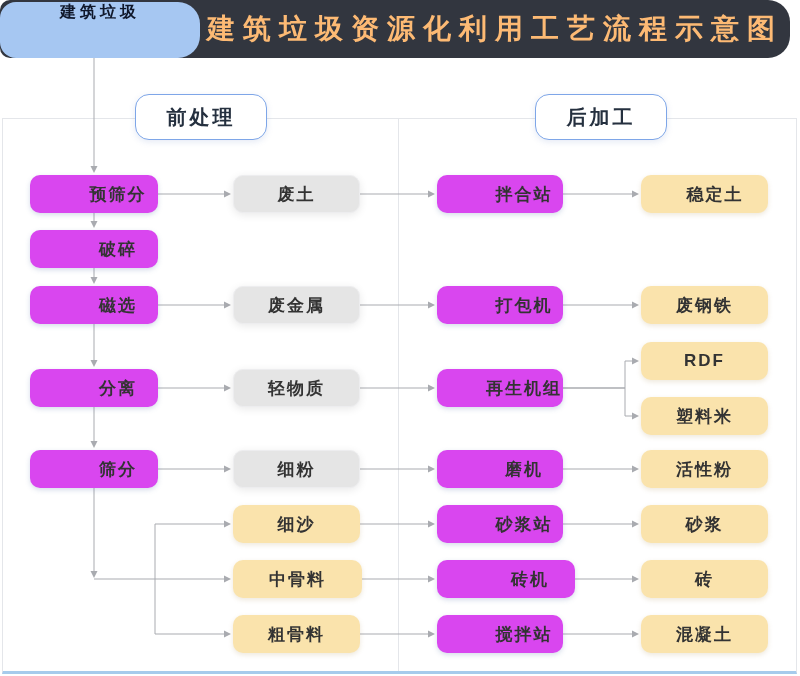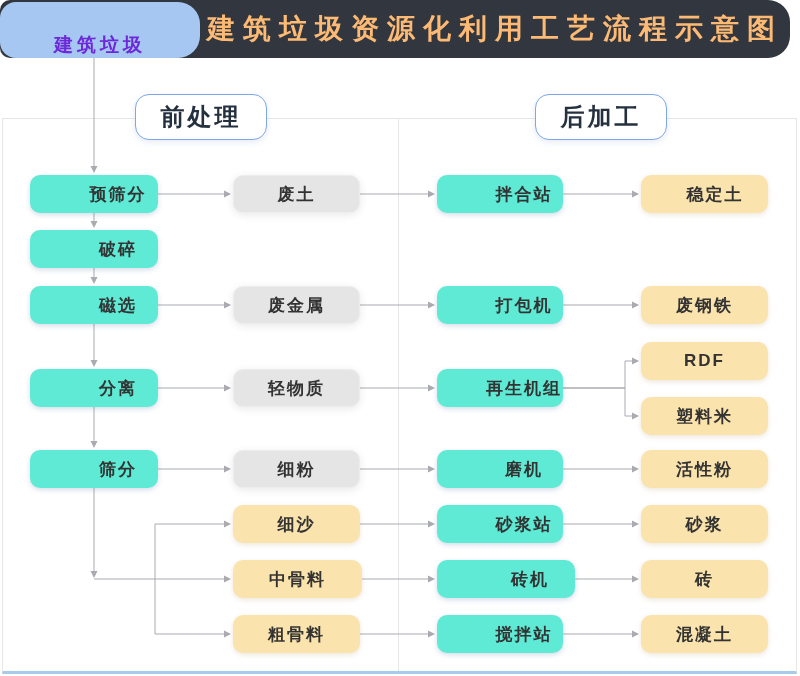--- a/index.html
+++ b/index.html
@@ -5,40 +5,40 @@
   html,body{margin:0;padding:0;background:#fff;}
   .stage{position:relative;width:800px;height:676px;background:#fff;overflow:hidden;
          font-family:"Liberation Sans","DejaVu Sans",sans-serif;}
 
   
   .header{position:absolute;left:0;top:0;width:790px;height:58px;background:#32363f;
           border-radius:10px 22px 22px 10px;display:flex;align-items:center;justify-content:center;
           padding-left:200px;box-sizing:border-box;z-index:4;}
   .header .title{color:#fdba74;font-size:28px;font-weight:bold;letter-spacing:8px;white-space:nowrap;}
   .badge{position:absolute;left:0;top:2px;width:200px;height:56px;background:#a6c7f2;
-         border-radius:16px 22px 22px 16px;display:flex;align-items:flex-end;justify-content:center;
-         color:#6d28d9;font-size:19px;font-weight:bold;letter-spacing:4px;z-index:5;}
+         border-radius:16px 22px 22px 16px;display:flex;align-items:flex-start;justify-content:center;
+         color:#0f172a;font-size:16px;font-weight:bold;letter-spacing:4px;z-index:5;}
 
   
   .panel{position:absolute;left:2px;top:118px;width:795px;height:556px;box-sizing:border-box;
          border:1px solid #e4e6ea;border-bottom:3px solid #a6cbec;z-index:0;background:transparent;}
   .divider{position:absolute;left:398px;top:118px;width:1px;height:553px;background:#e4e6ea;z-index:0;}
 
   
   .section-label{position:absolute;top:94px;width:132px;height:46px;background:#ffffff;
          border:1px solid #7ea6e8;border-radius:14px;display:flex;align-items:center;justify-content:center;
-         font-size:24px;font-weight:bold;color:#25303f;letter-spacing:3px;
+         font-size:20px;font-weight:bold;color:#25303f;letter-spacing:3px;
          box-shadow:0 2px 6px rgba(110,140,200,.18);z-index:5;box-sizing:border-box;}
   #sec-pre{left:135px;}
   #sec-post{left:535px;}
 
   
   .node{position:absolute;height:38px;border-radius:10px;display:flex;align-items:center;justify-content:center;
         font-size:17px;font-weight:bold;color:#333;letter-spacing:2px;box-sizing:border-box;z-index:2;white-space:nowrap;}
-  .node.blue{background:#5eead4;box-shadow:0 2px 5px rgba(90,120,170,.25);padding-left:48px;}
+  .node.blue{background:#d946ef;box-shadow:0 2px 5px rgba(90,120,170,.25);padding-left:48px;}
   .node.yellow{background:#fae3ac;box-shadow:0 2px 5px rgba(170,140,80,.20);}
   .node.white{background:#e5e5e5;border:1px solid #ededef;box-shadow:0 2px 8px rgba(0,0,0,.09);}
 
   #edges{position:absolute;left:0;top:0;z-index:1;pointer-events:none;}
 </style>
 </head>
 <body>
 
 <div class="stage">
 

